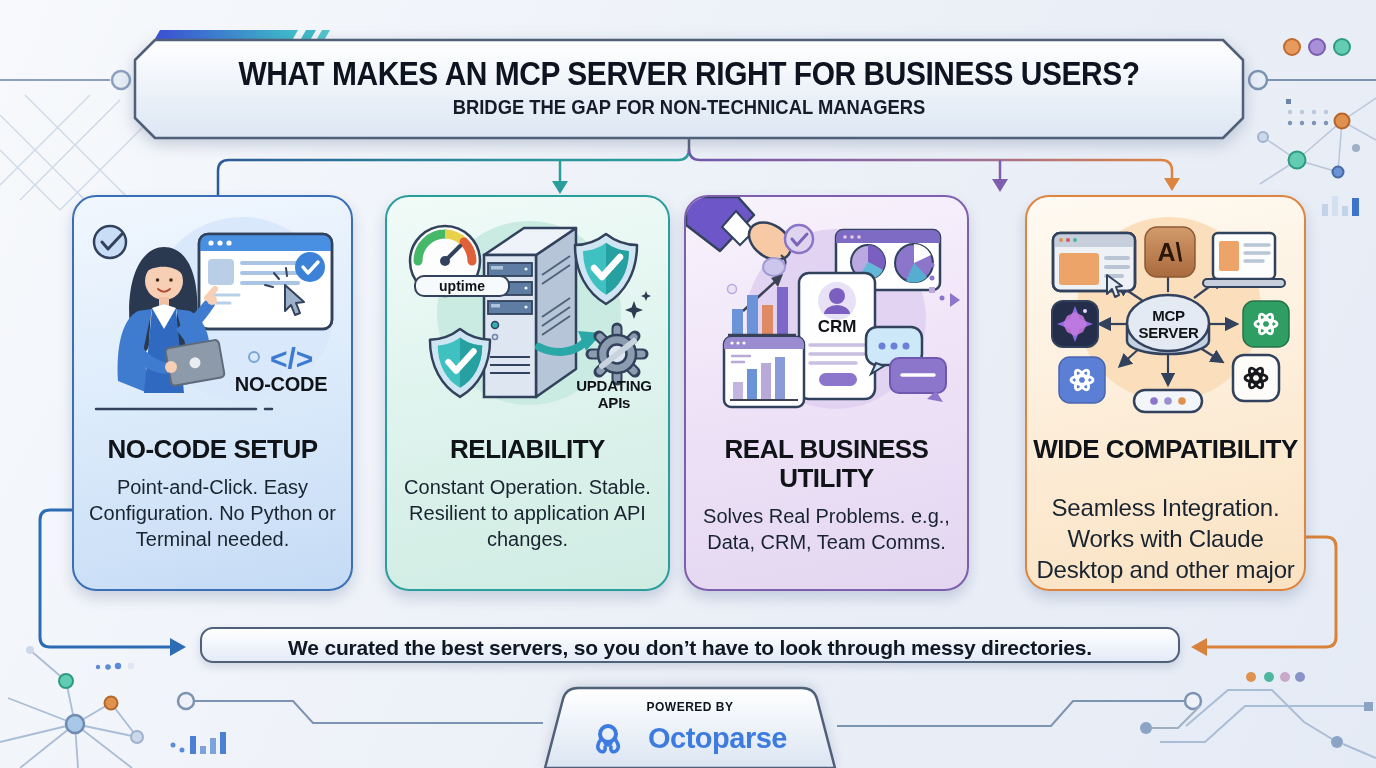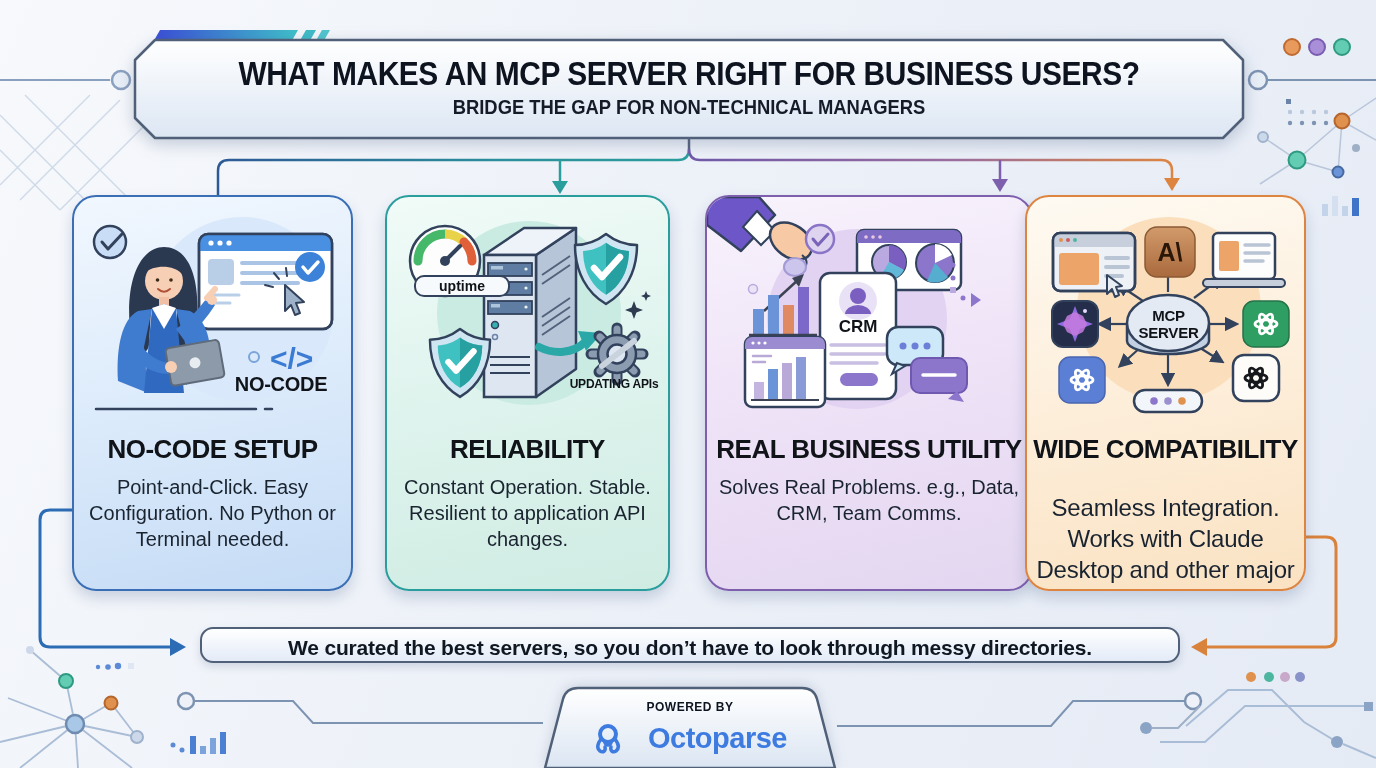--- a/index.html
+++ b/index.html
@@ -10,33 +10,33 @@
   #banner-svg{position:absolute;left:130px;top:34px;filter:drop-shadow(0 5px 8px rgba(70,90,130,.28));}
   #footer-svg{position:absolute;left:525px;top:684px;filter:drop-shadow(0 -2px 6px rgba(70,90,130,.2));}
   .header-text{position:absolute;left:135px;top:40px;width:1108px;text-align:center;}
   .header-text h1{margin:14px 0 0;font-size:34px;line-height:38px;font-weight:700;letter-spacing:-.5px;
                   transform:scaleX(.88);color:#0d1420;}
   .header-text .sub{margin-top:4px;font-size:20px;font-weight:700;transform:scaleX(.92);color:#141c29;}
   .card{position:absolute;top:195px;height:396px;border-radius:24px;border:2.5px solid;display:flex;
         flex-direction:column;overflow:hidden;box-sizing:border-box;box-shadow:0 7px 14px rgba(60,85,130,.22);}
   #card1{left:72px;width:281px;border-color:#3a6fb5;background:linear-gradient(168deg,#f1f7fe 0%,#dcebfb 50%,#c5dbf5 100%);}
   #card2{left:385px;width:285px;border-color:#2a9d9d;background:linear-gradient(168deg,#f1fbf8 0%,#def3ed 50%,#cfece3 100%);}
-  #card3{left:705px;width:328px;border-color:#7e5fae;background:linear-gradient(168deg,#f8f3fc 0%,#eee2f7 50%,#e3d6f0 100%);}
+  #card3{left:684px;width:285px;border-color:#7e5fae;background:linear-gradient(168deg,#f8f3fc 0%,#eee2f7 50%,#e3d6f0 100%);}
   #card4{left:1025px;width:281px;border-color:#dd8440;background:linear-gradient(168deg,#fefaf2 0%,#fdeeda 50%,#fae2c2 100%);}
   .illo{position:relative;height:230px;flex:none;}
   .illo svg{position:absolute;left:0;top:0;}
   .card h2{margin:8px 6px 0;text-align:center;font-size:26px;line-height:1.12;font-weight:700;
            letter-spacing:-.5px;color:#101418;}
   .card p{margin:10px 9px 0;text-align:center;font-size:20px;line-height:1.3;color:#1a2430;}
   #card4 p{font-size:24px;margin:28px 4px 0;letter-spacing:-.2px;}
   .lab{position:absolute;font-weight:700;text-align:center;color:#101418;z-index:3;}
   .lab-nocode{left:142px;top:176px;width:130px;font-size:20px;letter-spacing:-.3px;}
   .lab-uptime{left:27px;top:78px;width:66px;font-size:14px;background:#f7fafd;border:2px solid #32425c;
               border-radius:10px;padding:1px 13px;}
-  .lab-updating{left:181px;top:181px;width:92px;font-size:12px;line-height:1.12;letter-spacing:-.2px;}
+  .lab-updating{left:181px;top:181px;width:92px;font-size:15px;line-height:1.12;letter-spacing:-.2px;}
   .lab-crm{left:121px;top:120px;width:60px;font-size:17px;}
   .lab-mcp{left:99px;top:110px;width:85px;font-size:15px;line-height:1.15;letter-spacing:-.2px;}
   .lab-claude{left:118px;top:41px;width:50px;font-size:25px;color:#2a1708;}
   .callout{position:absolute;left:200px;top:627px;width:980px;height:36px;border:2px solid #4f6078;
            border-radius:13px;background:linear-gradient(#ffffff,#e3ebf7);box-sizing:border-box;
            box-shadow:0 4px 8px rgba(60,85,130,.18);text-align:center;font-size:21px;font-weight:700;
            line-height:37px;letter-spacing:-.2px;color:#0f1722;}
   .fpow{position:absolute;left:525px;top:700px;width:330px;text-align:center;font-size:12px;
         font-weight:700;letter-spacing:.5px;color:#0d1420;}
   .fbrand{position:absolute;left:525px;top:722px;width:330px;display:flex;align-items:center;

